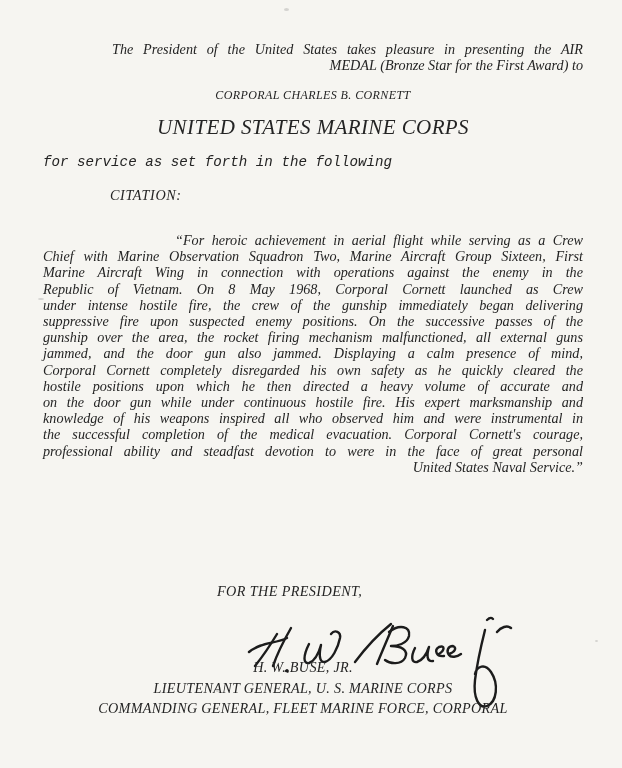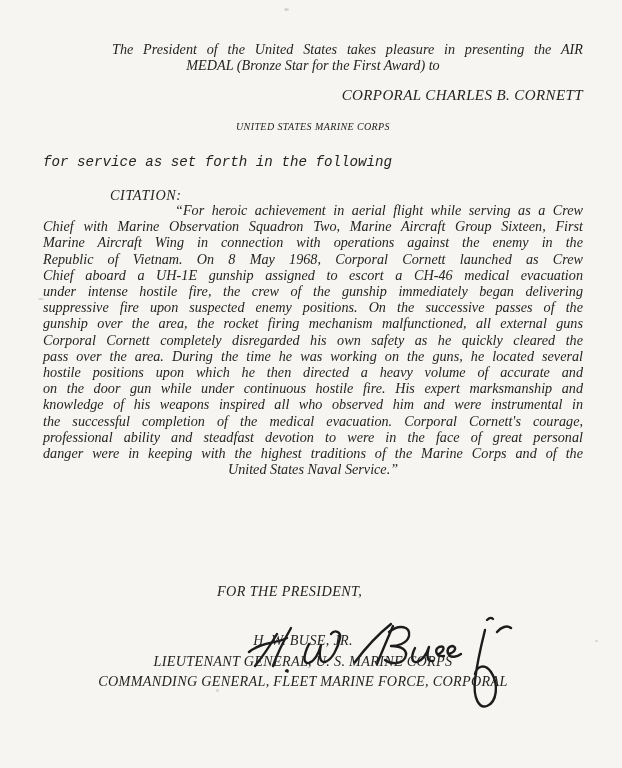--- a/index.html
+++ b/index.html
@@ -11,32 +11,32 @@
     font-family:"Liberation Serif", serif;
     font-style:italic;
     color:#242424;
   }
   .content {
     position:absolute; left:43px; top:0; width:540px;
     font-size:14.2px; line-height:16.2px;
   }
   .block { position:absolute; width:100%; }
   .jline { text-align:justify; text-align-last:justify; }
-  .jlast { text-align:center; }
+  .jlast { text-align:right; }
   .intro { top:41px; }
   .intro-first { text-indent:69px; }
-  .recipient { top:87px; text-align:right; font-size:15px; letter-spacing:0.4px; }
-  .branch { top:119px; text-align:center; font-size:10px; letter-spacing:0.4px; }
+  .recipient { top:87px; text-align:center; font-size:12px; letter-spacing:0.4px; }
+  .branch { top:119px; text-align:center; font-size:21px; letter-spacing:0.4px; }
   .service { top:154px;font-family:Liberation Mono, monospace; }
   .citation-label { top:187px; padding-left:67px; letter-spacing:0.6px; }
-  .citation-body { top:202px; }
+  .citation-body { top:232px; }
   .cite-indent { text-indent:132px; }
   .for-president { top:583px; padding-left:174px; letter-spacing:0.4px; }
   .sig-block {
-    top:630px; width:520px; text-align:center;
+    top:657px; width:520px; text-align:center;
     line-height:20.5px; letter-spacing:0.3px;
   }
   .signature-svg {
     position:absolute; left:192px; top:612px;
     width:280px; height:110px;
   }
   .signature-svg path {
     fill:none; stroke:#1c1c1c; stroke-width:2.4;
     stroke-linecap:round; stroke-linejoin:round;
   }
@@ -69,32 +69,30 @@
 
     <div class="block service">for service as set forth in the following</div>
 
     <div class="block citation-label">CITATION:</div>
 
     <div class="block citation-body">
       <div class="jline cite-indent">“For heroic achievement in aerial flight while serving as a Crew</div>
       <div class="jline">Chief with Marine Observation Squadron Two, Marine Aircraft Group Sixteen, First</div>
       <div class="jline">Marine Aircraft Wing in connection with operations against the enemy in the</div>
       <div class="jline">Republic of Vietnam. On 8 May 1968, Corporal Cornett launched as Crew</div>
-      <div class="jline">Chief aboard a UH-1E gunship assigned to escort a CH-46 medical evacuation</div>
       <div class="jline">under intense hostile fire, the crew of the gunship immediately began delivering</div>
       <div class="jline">suppressive fire upon suspected enemy positions. On the successive passes of the</div>
       <div class="jline">gunship over the area, the rocket firing mechanism malfunctioned, all external guns</div>
+      <div class="jline">jammed, and the door gun also jammed. Displaying a calm presence of mind,</div>
       <div class="jline">Corporal Cornett completely disregarded his own safety as he quickly cleared the</div>
-      <div class="jline">pass over the area. During the time he was working on the guns, he located several</div>
       <div class="jline">hostile positions upon which he then directed a heavy volume of accurate and</div>
       <div class="jline">on the door gun while under continuous hostile fire. His expert marksmanship and</div>
       <div class="jline">knowledge of his weapons inspired all who observed him and were instrumental in</div>
       <div class="jline">the successful completion of the medical evacuation. Corporal Cornett's courage,</div>
       <div class="jline">professional ability and steadfast devotion to were in the face of great personal</div>
-      <div class="jline">danger were in keeping with the highest traditions of the Marine Corps and of the</div>
       <div class="jlast">United States Naval Service.”</div>
     </div>
 
     <div class="block for-president">FOR THE PRESIDENT,</div>
 
     <svg class="signature-svg" viewBox="0 0 280 110" role="img" aria-label="H. W. Buse jr">
 
       <path d="M42 22 C36 32 28 44 20 54"></path>
       <path d="M14 40 C26 30 40 32 52 26"></path>
       <path d="M56 16 C48 30 42 42 38 54"></path>

